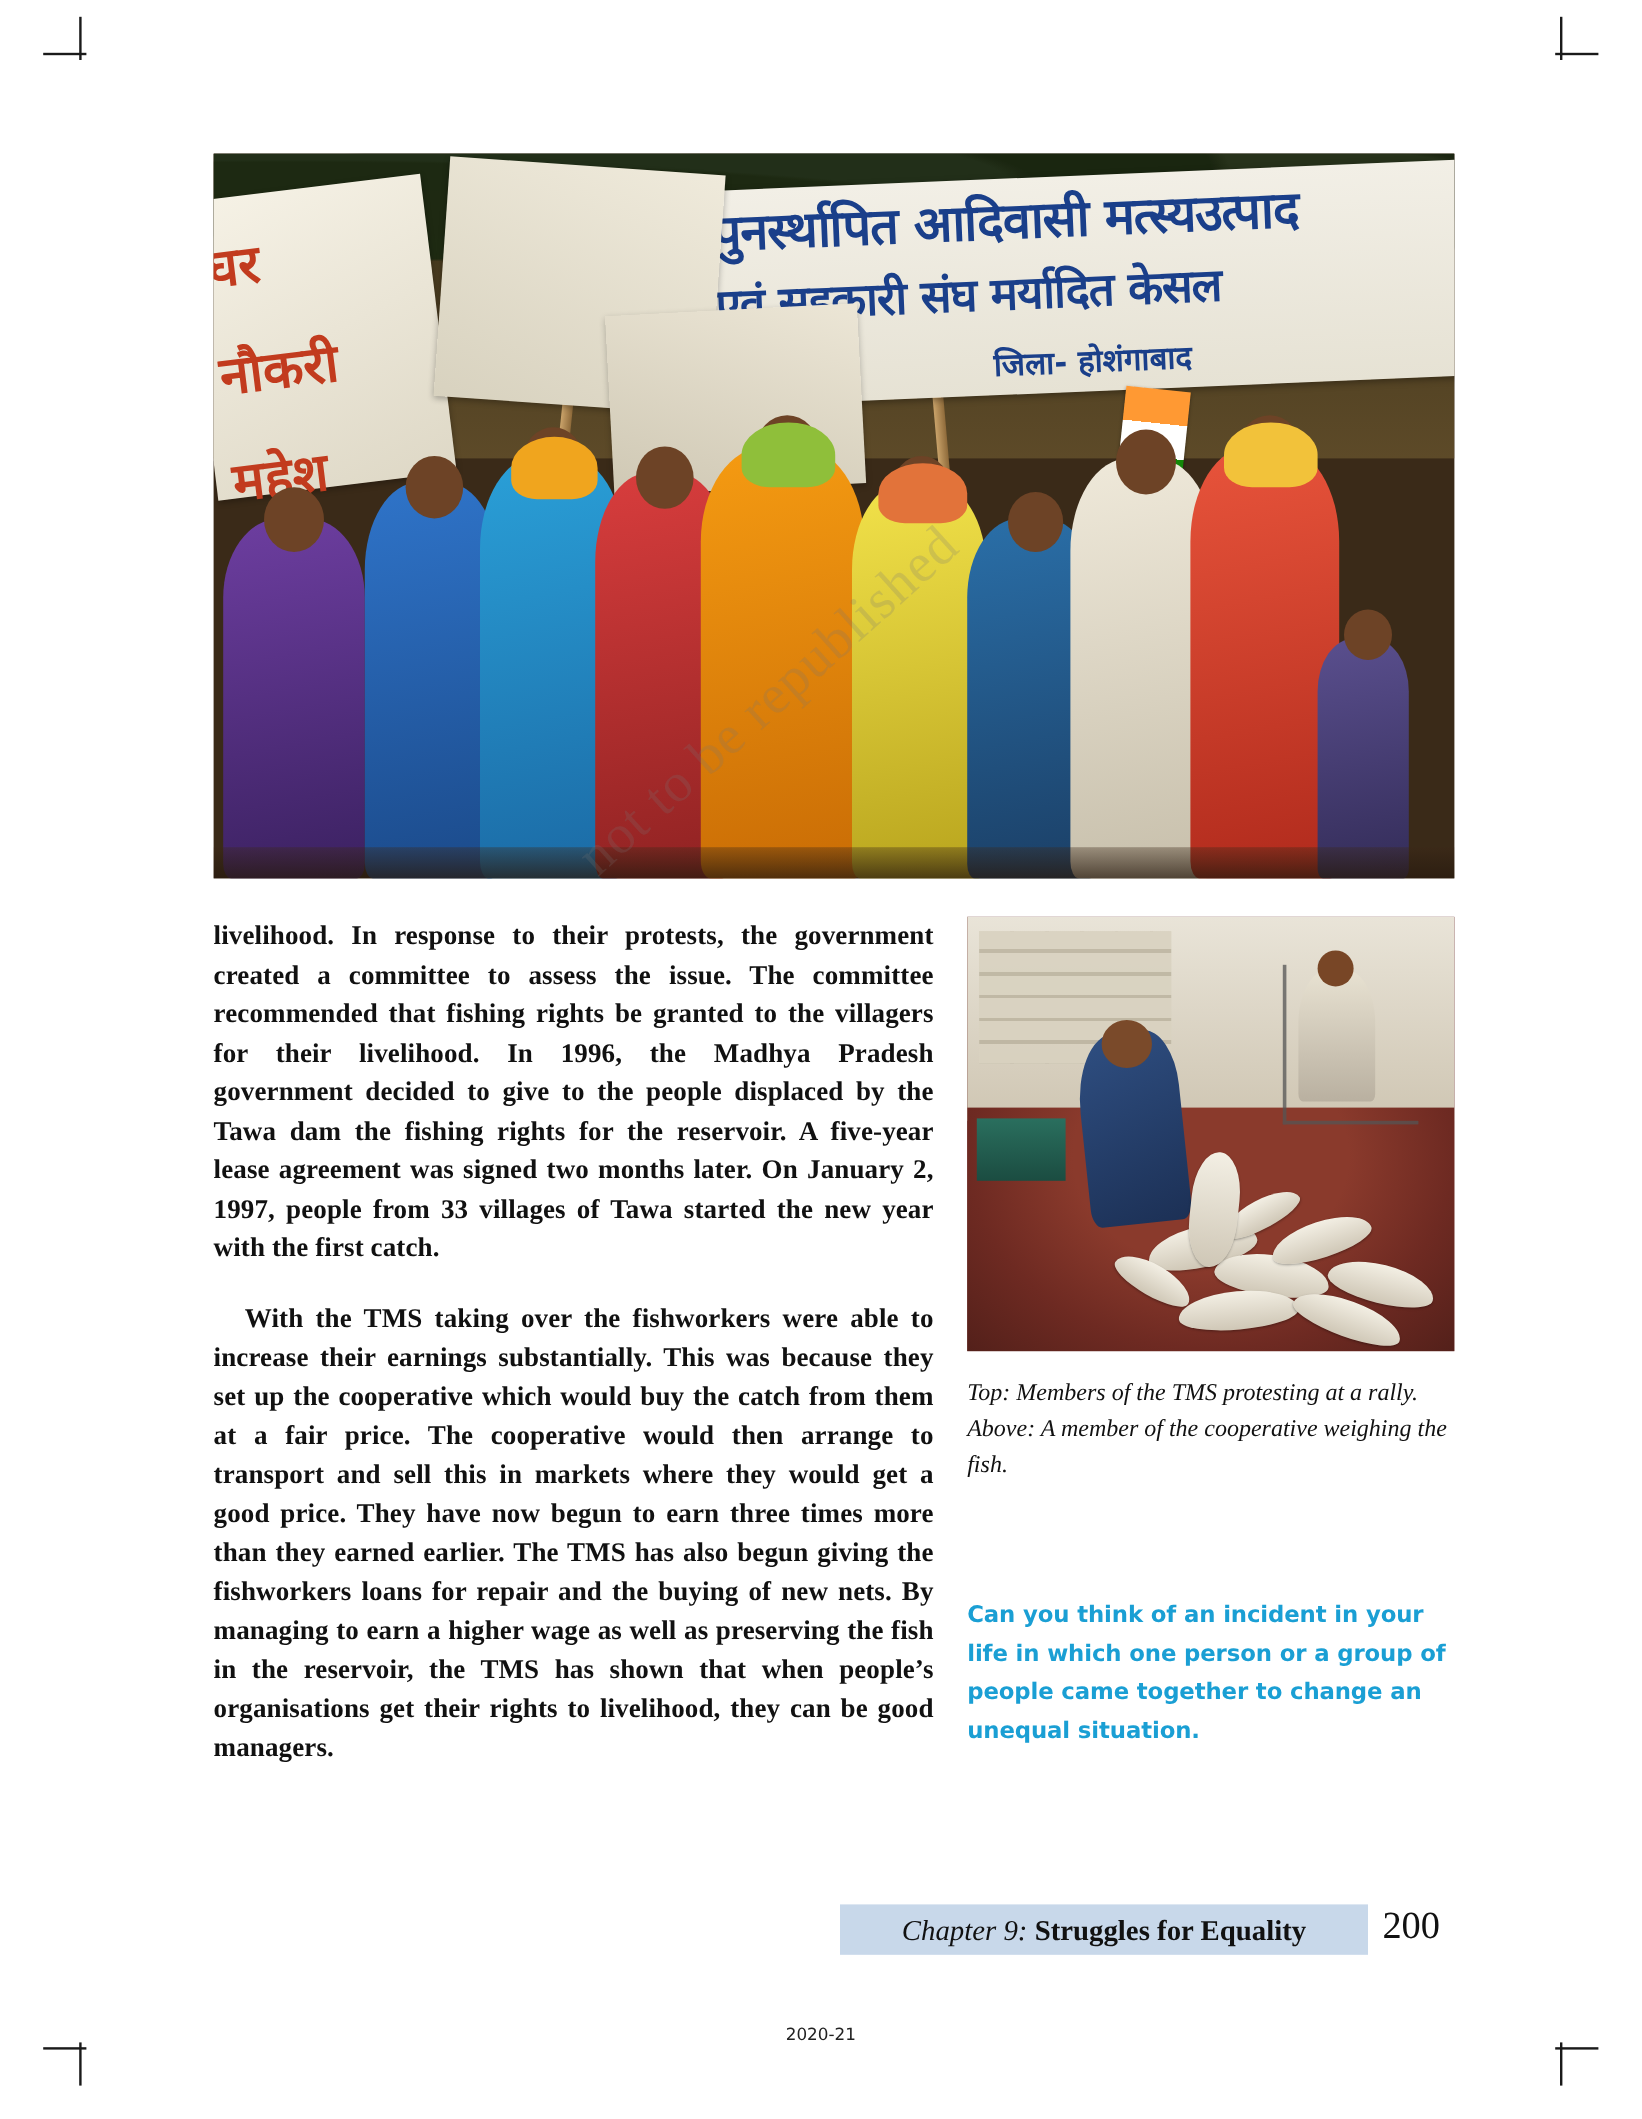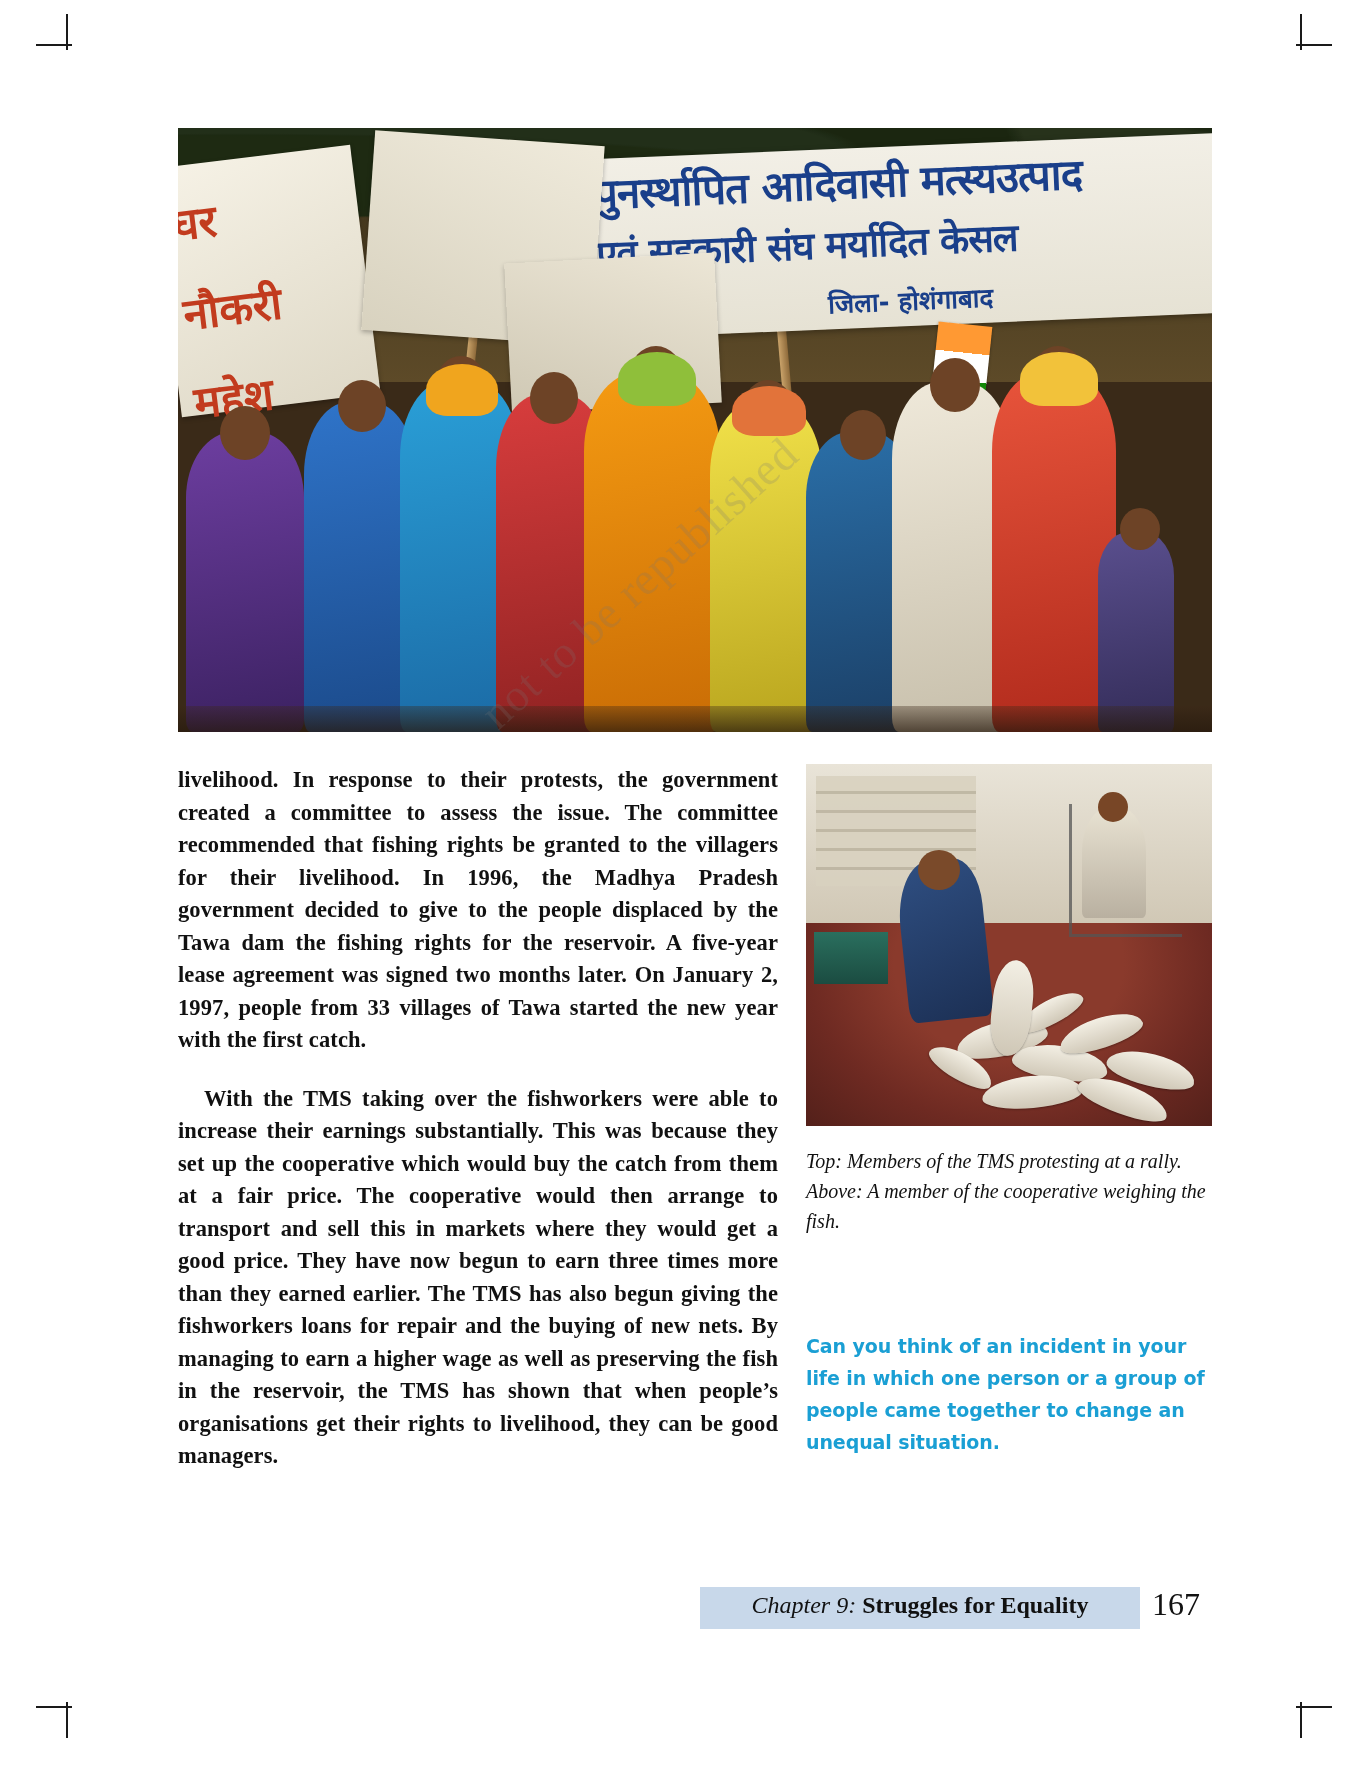--- a/index.html
+++ b/index.html
@@ -250,21 +250,21 @@
     height: 42px;
     background: #c8d8ea;
   }
   .footer-text {
     position:absolute;
     left: 700px;
     top: 1587px;
     width: 440px;
     height: 37px;
     display:flex;
-    align-items:center;
+    align-items:flex-end;
     justify-content:center;
     font-family:"Liberation Serif", serif;
     font-size: 24px;
     color:#111;
     gap: 6px;
   }
   .footer-text .ch { font-style: italic; }
   .footer-text .ttl { font-weight: 700; }
   .page-num {
     position:absolute;
@@ -417,15 +417,16 @@
 
   <div class="sidebar-question">Can you think of an incident in your life in which one person or a group of people came together to change an unequal situation.</div>
 
   <div class="watermark">not to be republished</div>
 
   <div class="footer-bar"></div>
   <div class="footer-text">
     <span class="ch">Chapter 9:</span>
     <span class="ttl">Struggles for Equality</span>
   </div>
-  <div class="page-num">167</div>
+  <div class="page-num">200</div>
+  <div class="year">2020-21</div>
 
 </div>
 
 </body></html>

